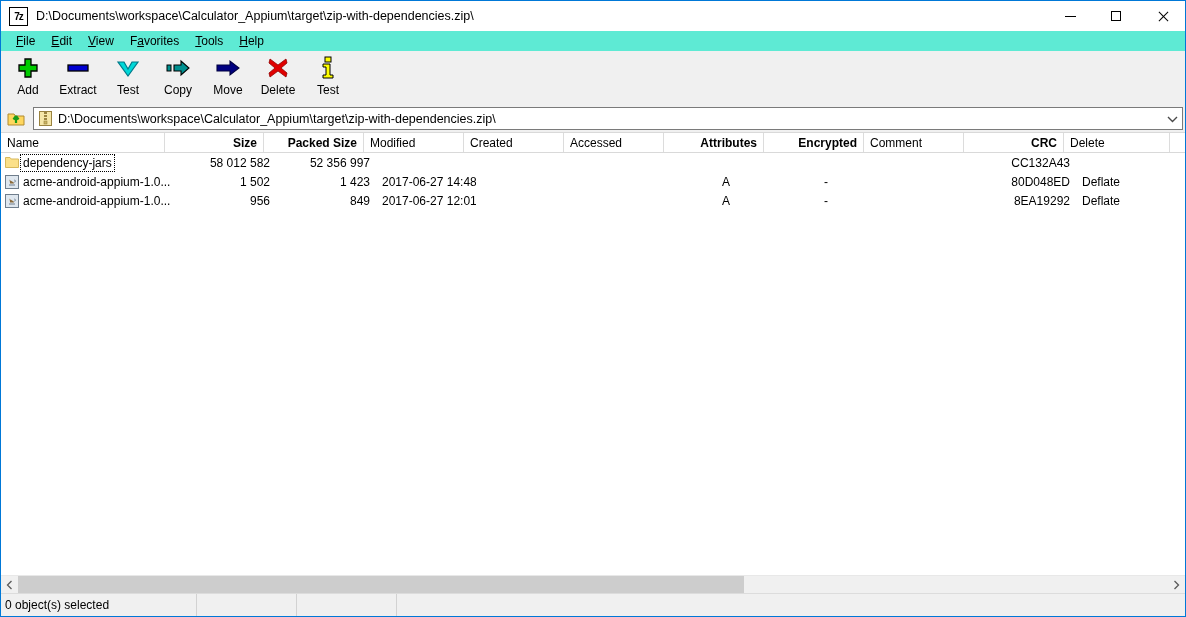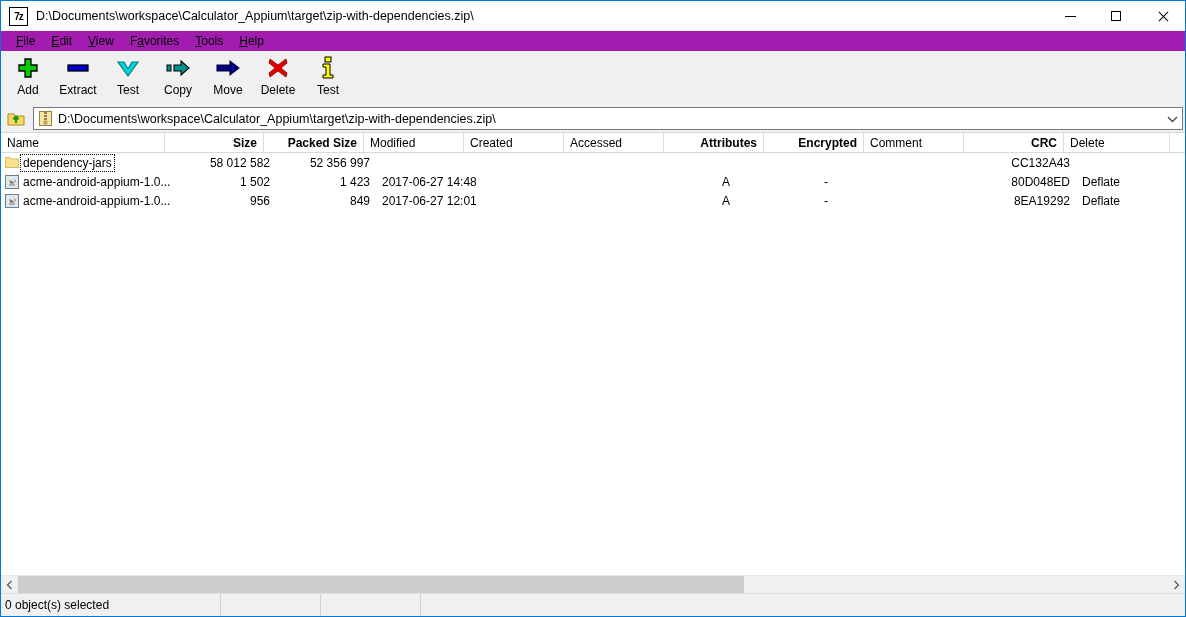--- a/index.html
+++ b/index.html
@@ -73,21 +73,21 @@
   }
   .glyph-close:before { transform: rotate(45deg); }
   .glyph-close:after  { transform: rotate(-45deg); }
 
   
   .menubar {
     height: 20px;
     display: flex;
     align-items: center;
     padding-left: 7px;
-    background: #a21caf;
+    background: #5eead4;
     flex: none;
   }
   .menu-item {
     padding: 2px 8px;
     font-size: 12px;
     color: #000;
     white-space: nowrap;
   }
   .menu-item u { text-decoration: underline; }
 
@@ -485,19 +485,19 @@
       <div class="scroll-thumb" style="width:726px;left:0px;"></div>
     </div>
     <div class="scroll-arrow">
       <svg width="7" height="10" viewBox="0 0 7 10">
         <path d="M1.5 1 L5.5 5 L1.5 9" fill="none" stroke="#5a5a5a" stroke-width="1.3"></path>
       </svg>
     </div>
   </div>
 
   <div class="statusbar">
-    <div class="status-pane" style="width:220px">0 object(s) selected</div>
+    <div class="status-pane" style="width:196px">0 object(s) selected</div>
     <div class="status-pane" style="width:100px"></div>
     <div class="status-pane" style="width:100px"></div>
     <div class="status-pane" style="flex:1;border-right:none;"></div>
   </div>
 
 </div>
 
 </body></html>

